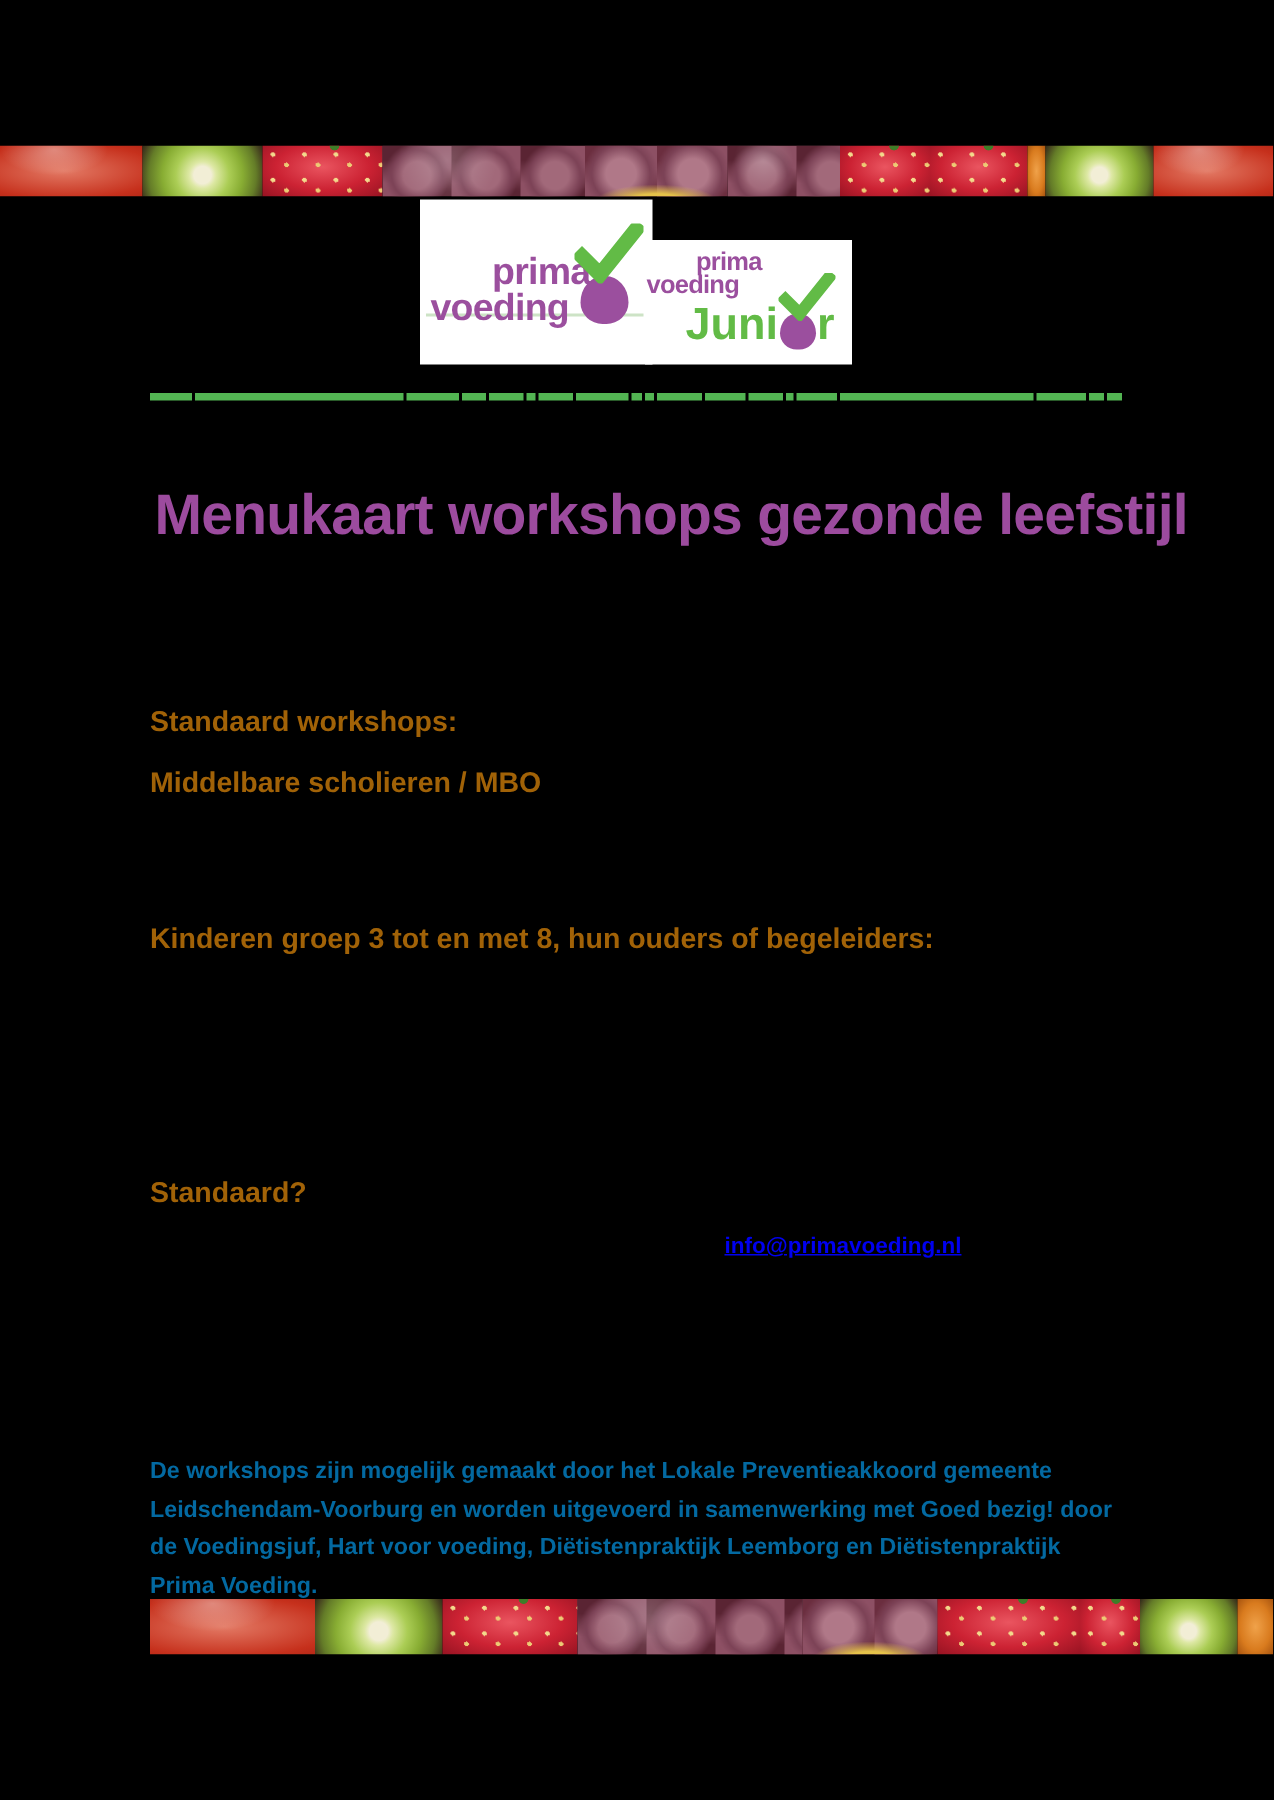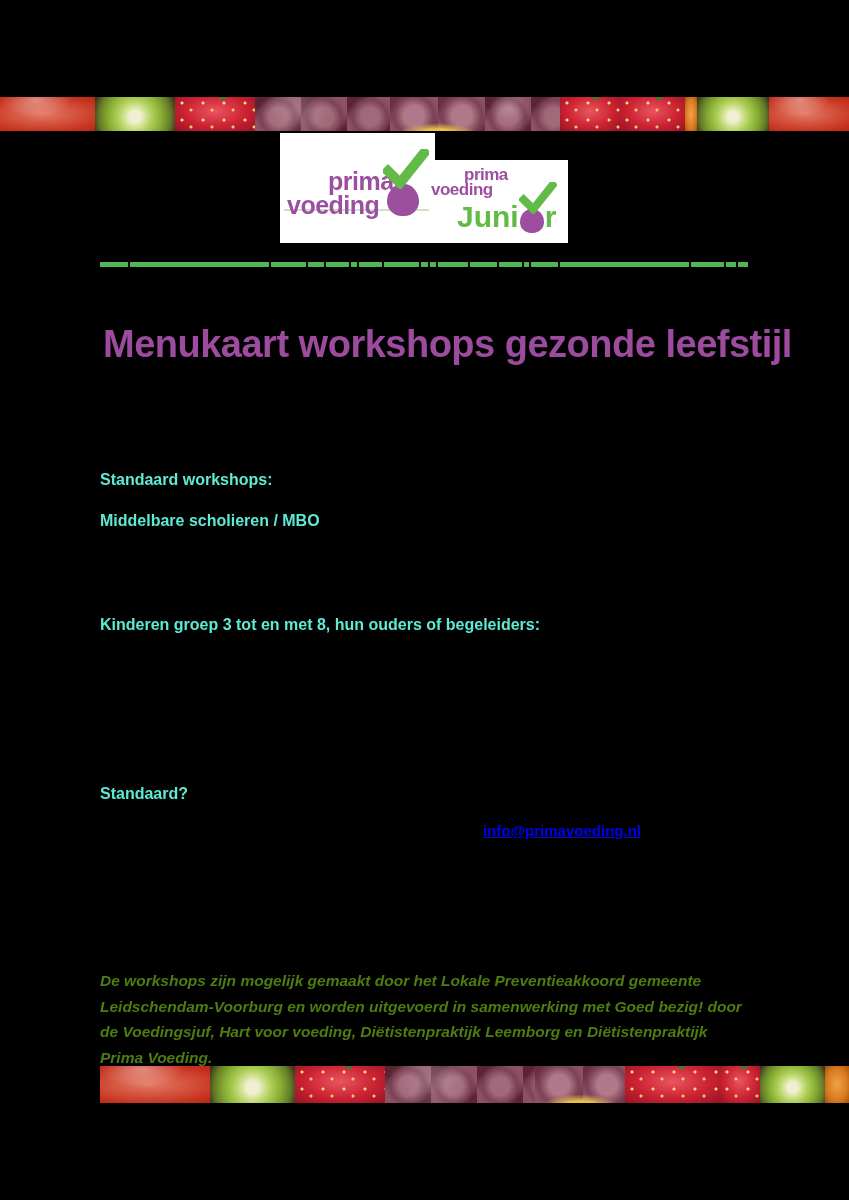--- a/index.html
+++ b/index.html
@@ -53,27 +53,27 @@
   .junior-word{position:absolute;left:27px;top:40px;color:#62bb46;font-weight:700;font-size:30px;line-height:34px;display:flex;align-items:center;}
   .junior-word .apple-shape{position:relative;left:0;top:4px;width:24px;height:24px;margin:0 1px;}
   .logo-junior .check{position:absolute;left:89px;top:22px;width:38px;height:32px;}
 
   
   .divider{position:absolute;left:100px;top:262px;width:648px;height:5px;display:flex;gap:2px;}
   .divider span{display:block;height:5px;background:#53b553;}
 
   
   .title{position:absolute;left:103px;top:281px;width:680px;color:#9c4b9e;font-size:38px;font-weight:700;letter-spacing:-.5px;white-space:nowrap;margin-top:42px;}
-  .h-purple{position:absolute;color:#5eead4;font-size:16px;font-weight:700;white-space:nowrap;}
+  .h-purple{position:absolute;color:#a16207;font-size:19px;font-weight:700;white-space:nowrap;}
   .h-standaard{left:100px;top:471px;}
   .h-middelbare{left:100px;top:512px;}
   .h-kinderen{left:100px;top:616px;text-align:right;}
   .h-bestellen{left:100px;top:785px;}
   .email-link{position:absolute;left:483px;top:822px;color:#0000f0;font-size:15px;font-weight:600;text-decoration:underline;cursor:pointer;white-space:nowrap;text-align:center;}
-  .footer-credits{position:absolute;left:100px;top:968px;width:648px;color:#4d7c0f;font-size:15.5px;font-weight:700;line-height:25.5px;font-style:italic;}
+  .footer-credits{position:absolute;left:100px;top:968px;width:648px;color:#0369a1;font-size:15.5px;font-weight:700;line-height:25.5px;}
 </style>
 </head>
 <body>
 
 <div class="page">
 
   <div class="banner banner-top">
     <div class="f-apple" style="width:95px"></div>
     <div class="f-kiwi" style="width:80px"></div>
     <div class="f-straw" style="width:80px"></div>

